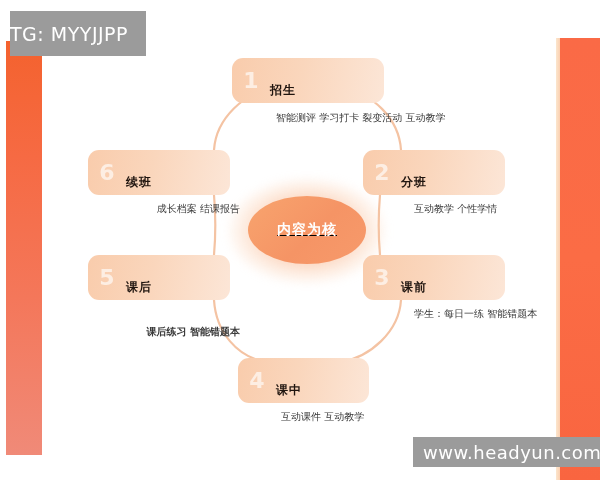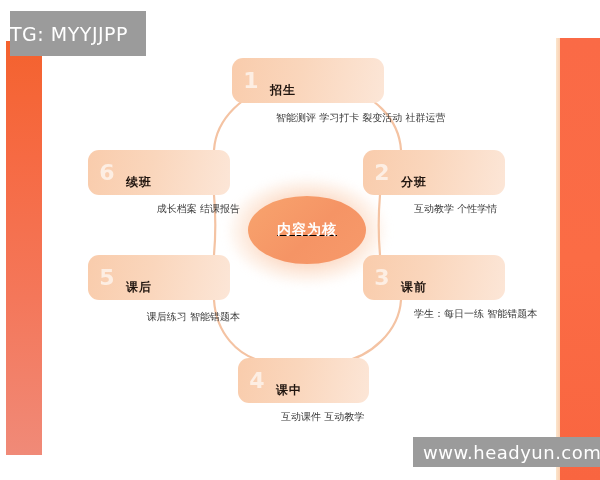--- a/index.html
+++ b/index.html
@@ -157,21 +157,21 @@
   #pill-2 { left: 363px; top: 150px; width: 142px; }
   #sub-2  { left: 414px; top: 201px; }
 
   #pill-3 { left: 363px; top: 255px; width: 142px; }
   #sub-3  { left: 414px; top: 306px; }
 
   #pill-4 { left: 238px; top: 358px; width: 131px; }
   #sub-4  { left: 281px; top: 409px; }
 
   #pill-5 { left: 88px;  top: 255px; width: 142px; }
-  #sub-5  { left: 19px;  top: 309px; width: 221px; }
+  #sub-5  { left: 19px;  top: 324px; width: 221px; font-weight: bold; }
 
   #pill-6 { left: 88px;  top: 150px; width: 142px; }
   #sub-6  { left: 19px;  top: 201px; width: 221px; }
 </style>
 </head>
 <body>
 
 <div id="stage">
 
   <div id="bar-left" class="side-bar"></div>
@@ -199,21 +199,21 @@
   <div id="core">
     <span id="core-label">内容为核</span>
   </div>
 
   <div class="node">
     <div id="pill-1" class="pill">
       <span class="pill-num">1</span>
       <span class="pill-title">招生</span>
     </div>
     <div id="sub-1" class="sub">
-      <div>智能测评 学习打卡 裂变活动 社群运营</div>
+      <div>智能测评 学习打卡 裂变活动 互动教学</div>
     </div>
   </div>
 
   <div class="node">
     <div id="pill-2" class="pill">
       <span class="pill-num">2</span>
       <span class="pill-title">分班</span>
     </div>
     <div id="sub-2" class="sub">
       <div>互动教学 个性学情</div>

